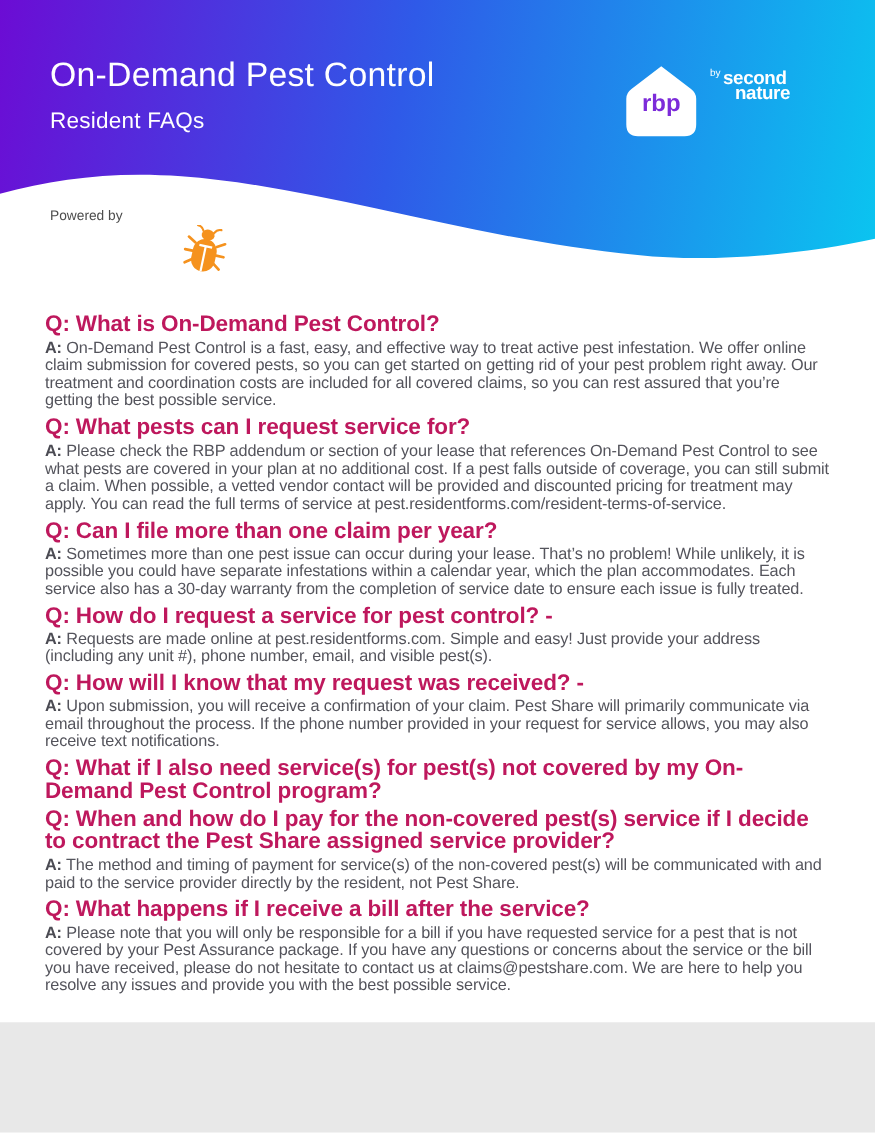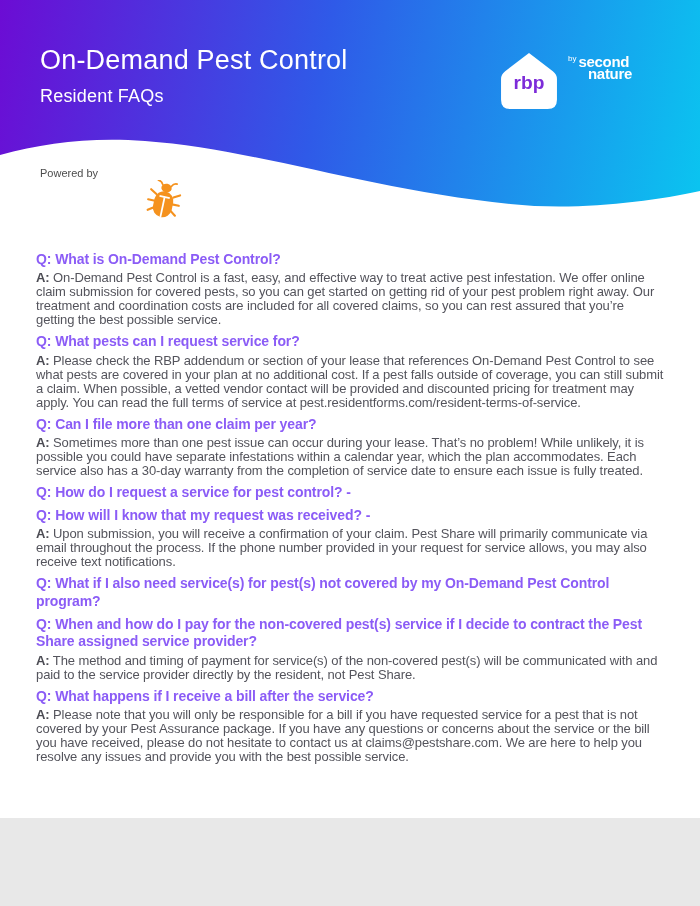--- a/index.html
+++ b/index.html
@@ -45,22 +45,22 @@
   .pestshare { position: absolute; left: 40px; top: 167px; width: 120px; }
   .powered-by { font-size: 11px; color: #4c4c4c; font-weight: 400; margin-bottom: 2px; }
   .ps-pest  { font-size: 23px; font-weight: 700; color: #f5921e; line-height: 23px; letter-spacing: -0.3px; }
   .ps-share { font-size: 23px; font-weight: 700; color: #f5921e; line-height: 23px; letter-spacing: -0.3px; padding-left: 21px; }
   .ps-tm { font-size: 8px; vertical-align: 10px; }
   .bug { position: absolute; right: -22px; top: 13px; width: 36px; height: 40px; }
 
   
   .faq-list { padding: 5px 36px 0 36px; }
   .faq-q {
-    color: #8b5cf6;
-    font-size: 14px;
+    color: #be185d;
+    font-size: 18px;
     font-weight: 700;
     line-height: 17.3px;
     letter-spacing: -0.1px;
     margin: 6px 0 3px 0;
   }
   .faq-a {
     color: #54545c;
     font-size: 13px;
     font-weight: 400;
     line-height: 14px;
@@ -132,20 +132,21 @@
       <p class="faq-a"><strong>A:</strong> <span>Please check the RBP addendum or section of your lease that references On-Demand Pest Control to see what pests are covered in your plan at no additional cost. If a pest falls outside of coverage, you can still submit a claim. When possible, a vetted vendor contact will be provided and discounted pricing for treatment may apply. You can read the full terms of service at pest.residentforms.com/resident-terms-of-service.</span></p>
     </section>
 
     <section class="faq-item">
       <h2 class="faq-q">Q: Can I file more than one claim per year?</h2>
       <p class="faq-a"><strong>A:</strong> <span>Sometimes more than one pest issue can occur during your lease. That’s no problem! While unlikely, it is possible you could have separate infestations within a calendar year, which the plan accommodates. Each service also has a 30-day warranty from the completion of service date to ensure each issue is fully treated.</span></p>
     </section>
 
     <section class="faq-item">
       <h2 class="faq-q">Q: How do I request a service for pest control? -</h2>
+      <p class="faq-a"><strong>A:</strong> <span>Requests are made online at pest.residentforms.com. Simple and easy! Just provide your address (including any unit #), phone number, email, and visible pest(s).</span></p>
     </section>
 
     <section class="faq-item">
       <h2 class="faq-q">Q: How will I know that my request was received? -</h2>
       <p class="faq-a"><strong>A:</strong> <span>Upon submission, you will receive a confirmation of your claim. Pest Share will primarily communicate via email throughout the process. If the phone number provided in your request for service allows, you may also receive text notifications.</span></p>
     </section>
 
     <section class="faq-item">
       <h2 class="faq-q">Q: What if I also need service(s) for pest(s) not covered by my On-Demand Pest Control program?</h2>
     </section>

